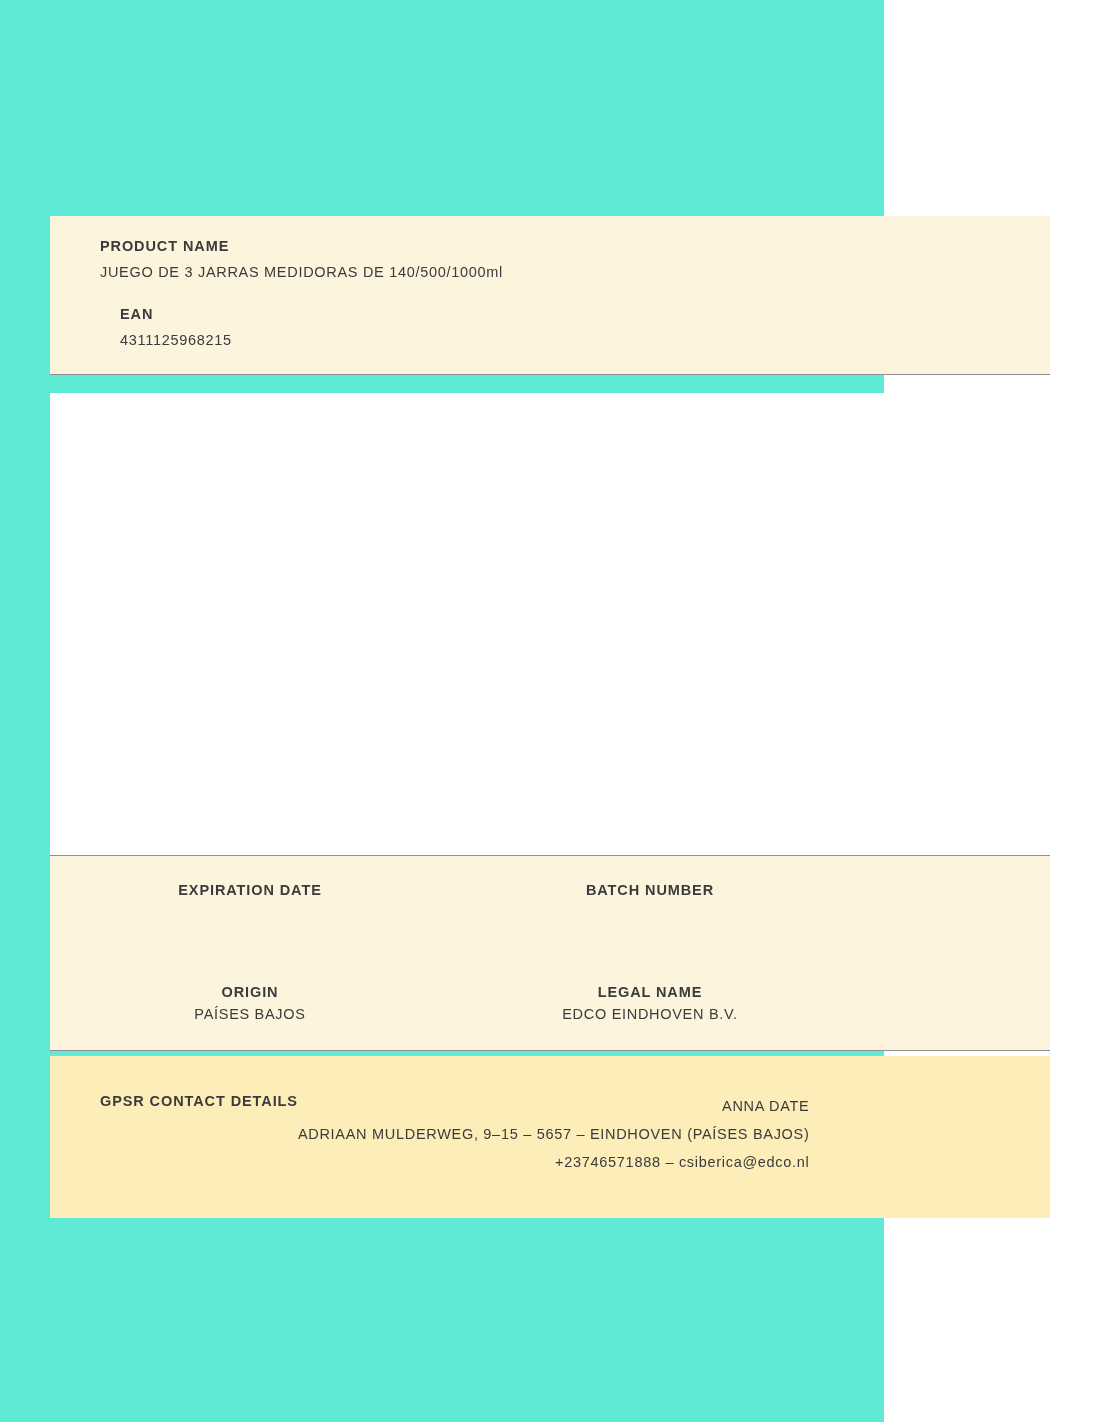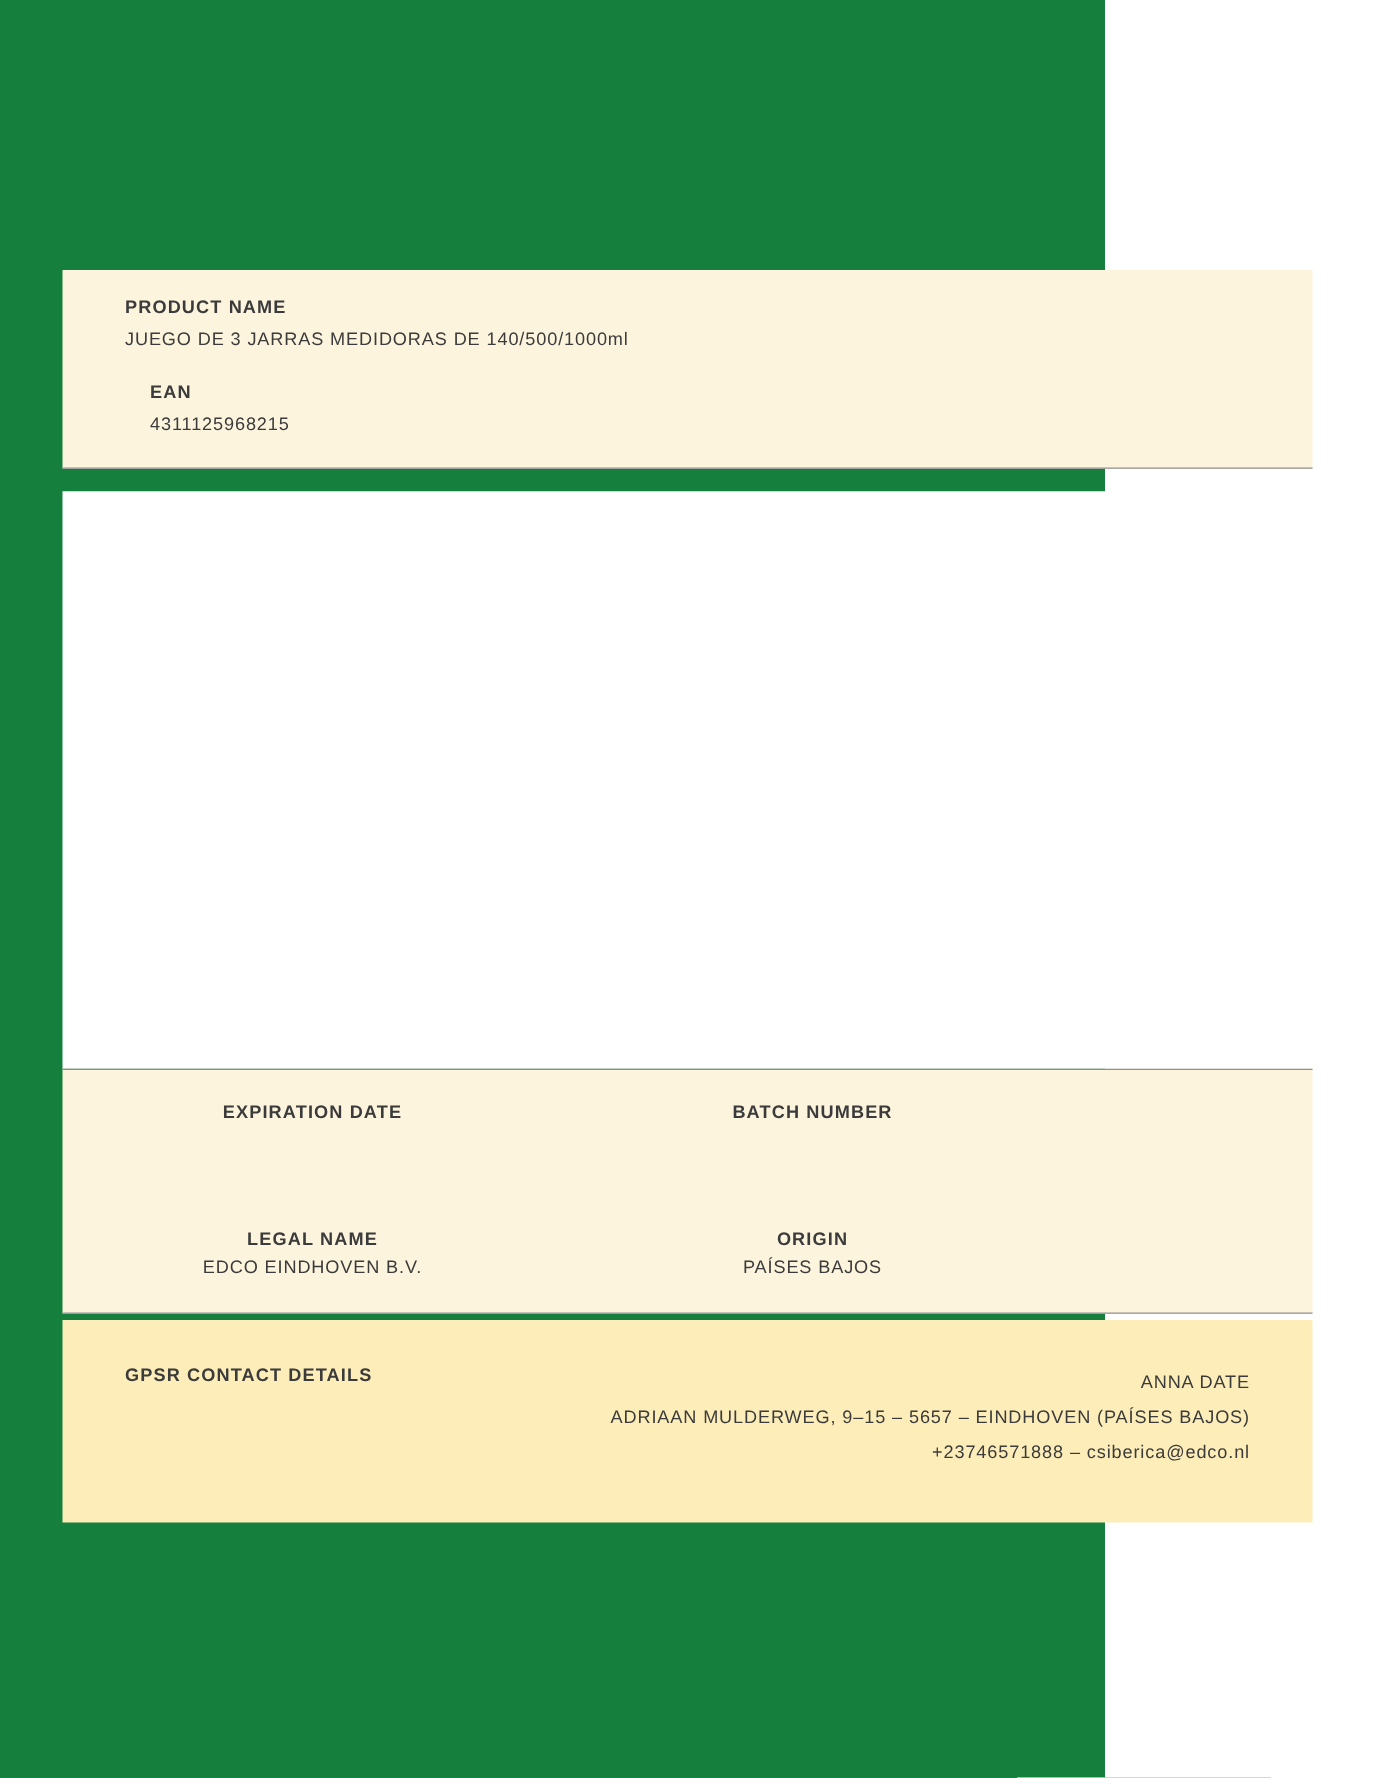--- a/index.html
+++ b/index.html
@@ -11,21 +11,21 @@
     width: 1100px;
     height: 1422px;
     font-family: "Liberation Sans", sans-serif;
     color: #3b3b3b;
     position: relative;
   }
   .page {
     position: relative;
     width: 884px;
     height: 1422px;
-    background: #15803d;
+    background: #5eead4;
   }
 
   
   .block-top {
     position: absolute;
     left: 50px;
     top: 216px;
     width: 1000px;
     background: #fdf4de;
     border-bottom: 1px solid #8f8f8f;
@@ -119,21 +119,21 @@
     left: 50px;
     top: 1056px;
     width: 1000px;
     height: 162px;
     background: #fdedb8;
     box-sizing: border-box;
     padding: 36px 50px 0 50px;
   }
   .gpsr-flex {
     display: flex;
-    justify-content: space-between;
+    justify-content: flex-start;
     align-items: flex-start;
   }
   .gpsr-label {
     font-size: 14.5px;
     font-weight: bold;
     letter-spacing: 0.9px;
     text-transform: uppercase;
     white-space: nowrap;
     padding-top: 1px;
   }
@@ -174,27 +174,27 @@
       <div class="mid-col offset-left">
         <div class="mid-label">BATCH NUMBER</div>
         <div class="mid-value"></div>
       </div>
       <div class="mid-spacer"></div>
     </div>
 
     <div class="mid-row-spacer"></div>
 
     <div class="mid-row">
+      <div class="mid-col offset-right">
+        <div class="mid-label">ORIGIN</div>
+        <div class="mid-value">PAÍSES BAJOS</div>
+      </div>
       <div class="mid-col offset-left">
         <div class="mid-label">LEGAL NAME</div>
         <div class="mid-value">EDCO EINDHOVEN B.V.</div>
-      </div>
-      <div class="mid-col offset-right">
-        <div class="mid-label">ORIGIN</div>
-        <div class="mid-value">PAÍSES BAJOS</div>
       </div>
       <div class="mid-spacer"></div>
     </div>
   </section>
 
   <section class="block-gpsr">
     <div class="gpsr-flex">
       <div class="gpsr-label">GPSR CONTACT DETAILS</div>
       <div class="gpsr-lines">
         <div>ANNA DATE</div>

